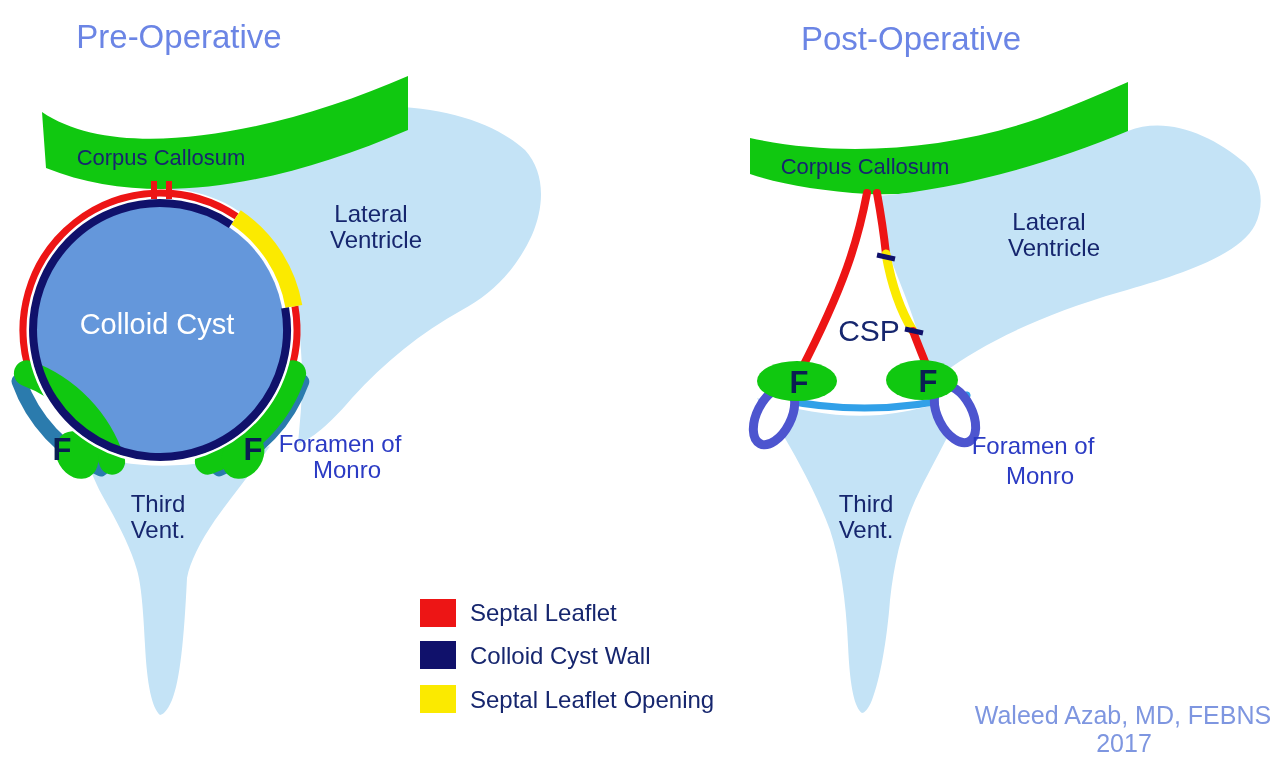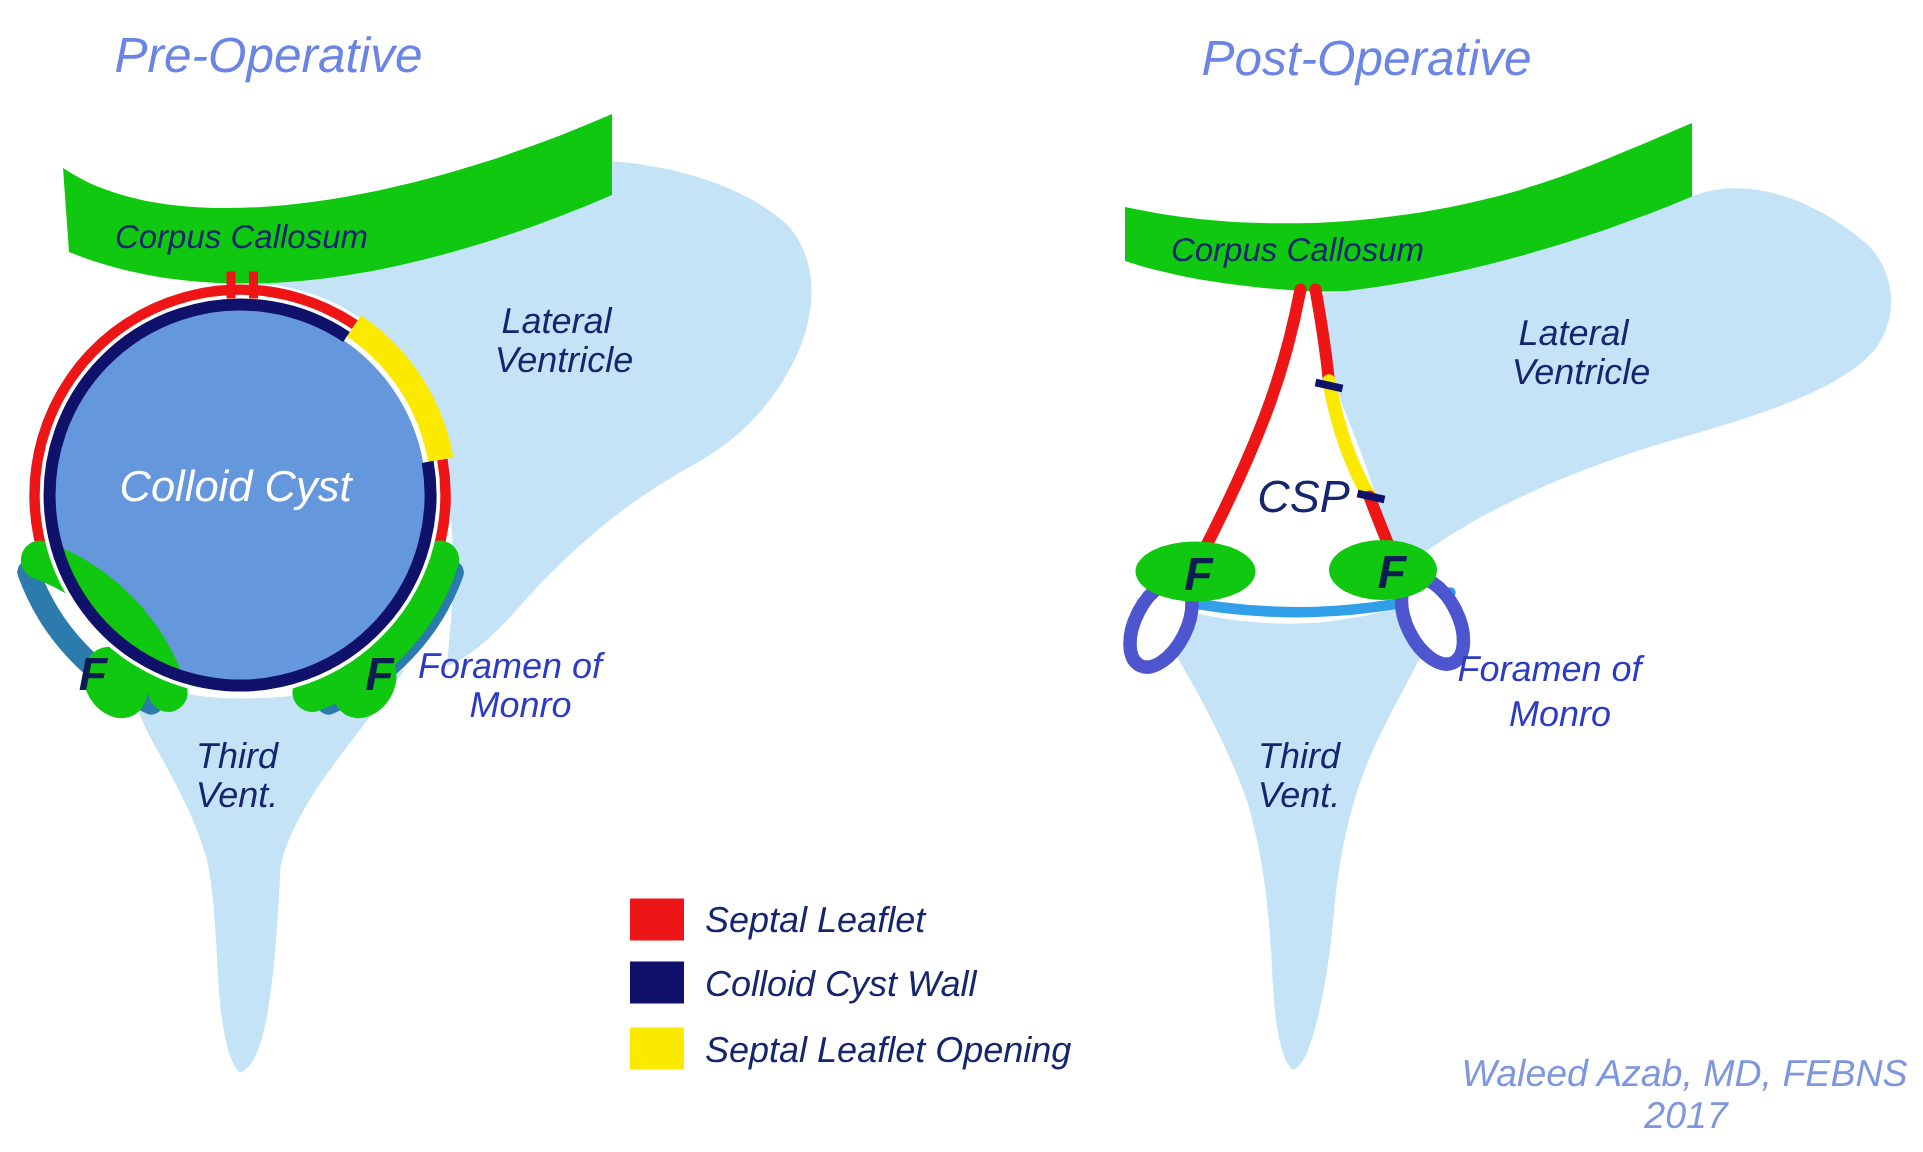--- a/index.html
+++ b/index.html
@@ -1,17 +1,17 @@
 <!DOCTYPE html>
 <html><head>
 <meta charset="utf-8">
 <style>
   html,body{margin:0;padding:0;background:#ffffff;}
   .stage{position:relative;width:1282px;height:768px;background:#fff;overflow:hidden;
-         font-family:"Liberation Sans", sans-serif;font-style:italic;}
+         font-family:"Liberation Sans", sans-serif;}
   svg{display:block}
   text{font-family:"Liberation Sans", sans-serif;}
   .title{font-size:33px;fill:#6B85E5;}
   .lbl{font-size:24px;fill:#16266E;}
   .lbl-sm{font-size:22px;fill:#16266E;}
   .csp{font-size:30px;fill:#16266E;}
   .cyst-lbl{font-size:29px;fill:#ffffff;}
   .foramen{font-size:24px;fill:#2B3BC4;}
   .fletter{font-size:31px;font-weight:600;fill:#0A1E52;}
   .credit{font-size:25px;fill:#7E96E0;}

